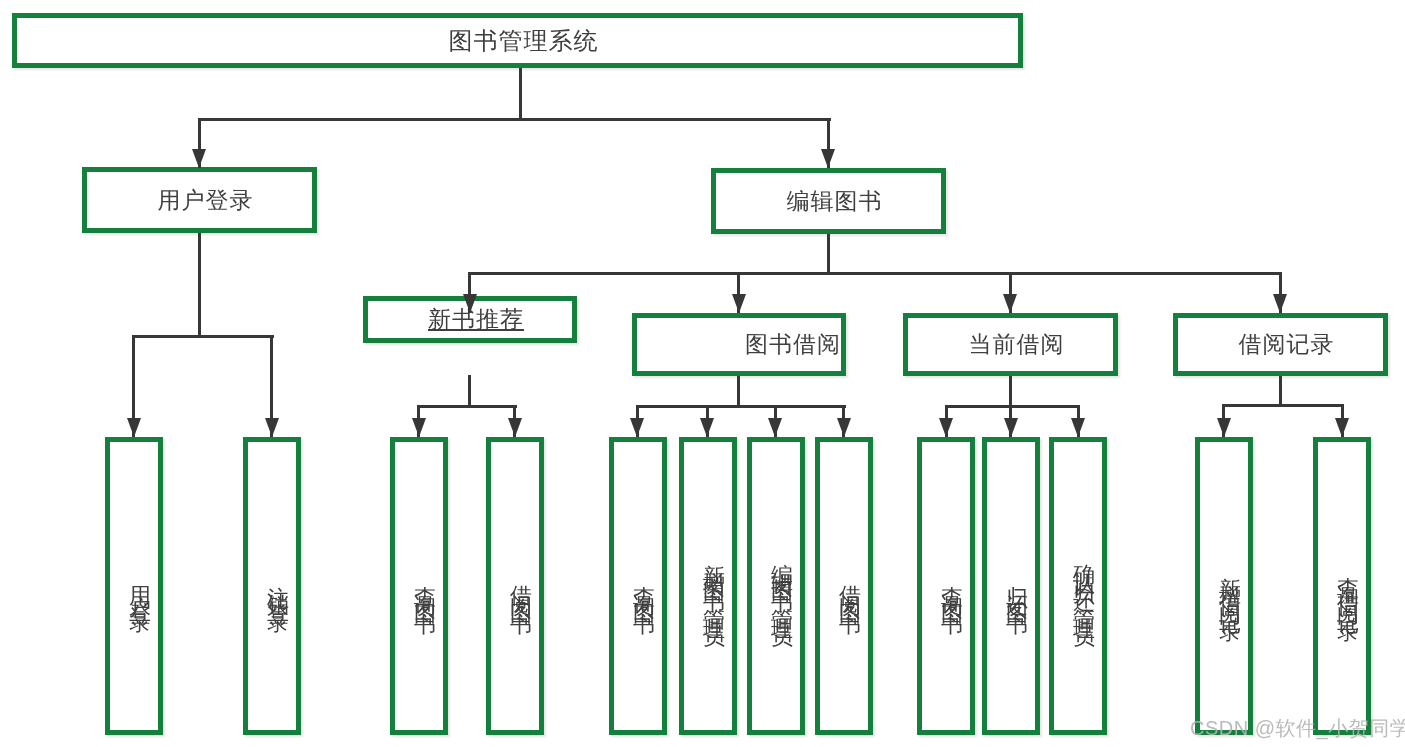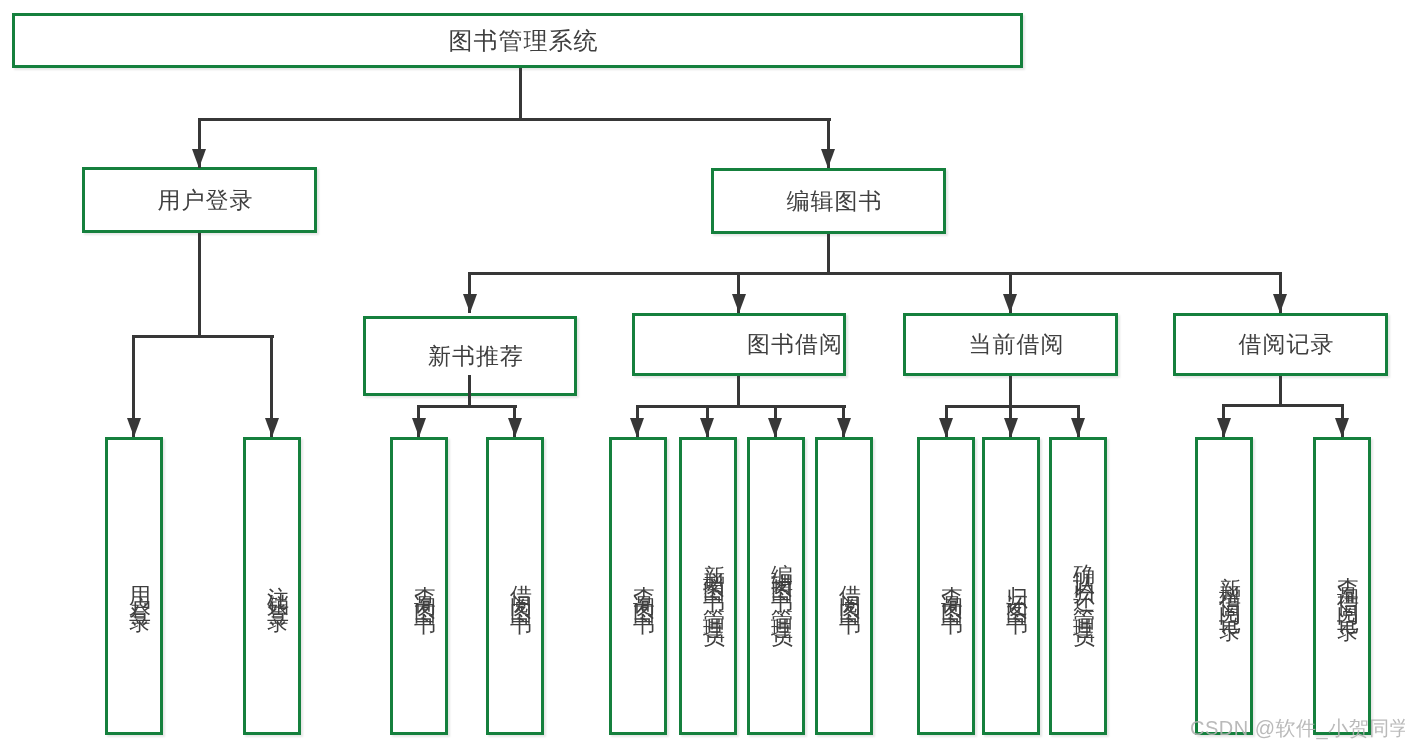--- a/index.html
+++ b/index.html
@@ -3,21 +3,21 @@
 <meta charset="utf-8">
 <style>
   html,body{margin:0;padding:0;background:#ffffff;}
   #canvas{
     position:relative;width:1405px;height:747px;background:#ffffff;
     font-family:"Liberation Sans","DejaVu Sans",sans-serif;color:#3f3f3f;
     overflow:hidden;
   }
   .box{
     position:absolute;box-sizing:border-box;background:#ffffff;
-    border:3px solid #15803d;display:flex;align-items:center;justify-content:center;
+    border:5px solid #15803d;display:flex;align-items:center;justify-content:center;
     box-shadow:2px 2px 2px rgba(0,0,0,0.10);
     padding-left:12px;
   }
   .box-h{font-size:23px;letter-spacing:1px;}
   .box-root{font-size:24px;}
   .box-v{width:58px;height:298px;top:437px;}
   .box-v span{
     writing-mode:vertical-rl;text-orientation:mixed;
     font-size:22px;letter-spacing:9px;line-height:1;white-space:nowrap;
   }
@@ -41,21 +41,21 @@
     <span>图书管理系统</span>
   </div>
 
   <div class="box box-h" style="left:82px;top:167px;width:235px;height:66px;">
     <span>用户登录</span>
   </div>
   <div class="box box-h" style="left:711px;top:168px;width:235px;height:66px;">
     <span>编辑图书</span>
   </div>
 
-  <div class="box box-h" style="left:363px;top:316px;width:214px;height:80px;">
+  <div class="box box-h" style="left:363px;top:296px;width:214px;height:47px;text-decoration:underline;">
     <span>新书推荐</span>
   </div>
   <div class="box box-h" style="left:632px;top:313px;width:214px;height:63px;justify-content:flex-end;">
     <span>图书借阅</span>
   </div>
   <div class="box box-h" style="left:903px;top:313px;width:215px;height:63px;">
     <span>当前借阅</span>
   </div>
   <div class="box box-h" style="left:1173px;top:313px;width:215px;height:63px;">
     <span>借阅记录</span>

